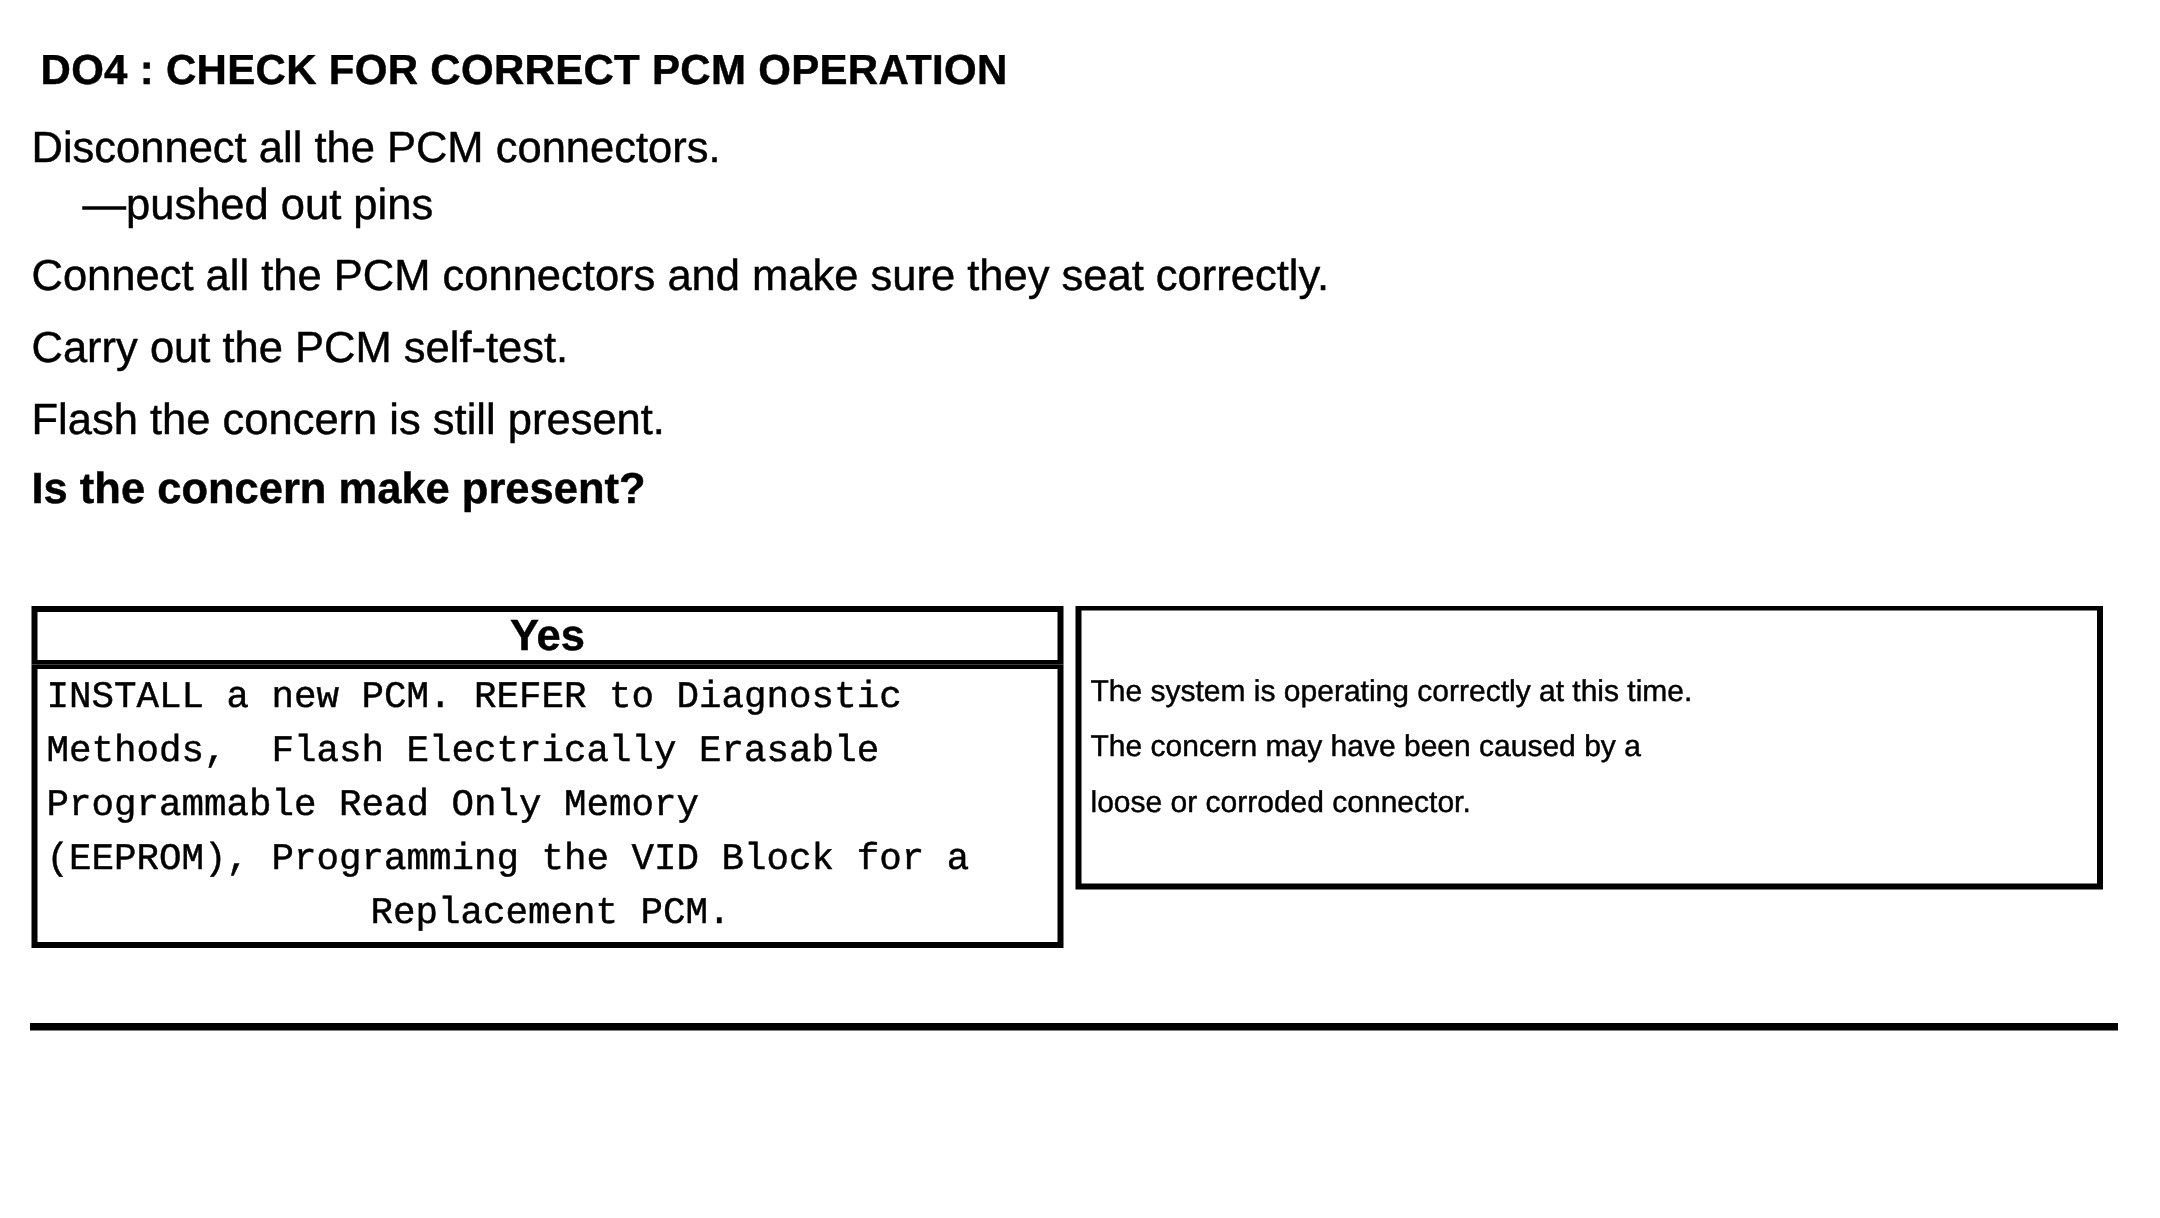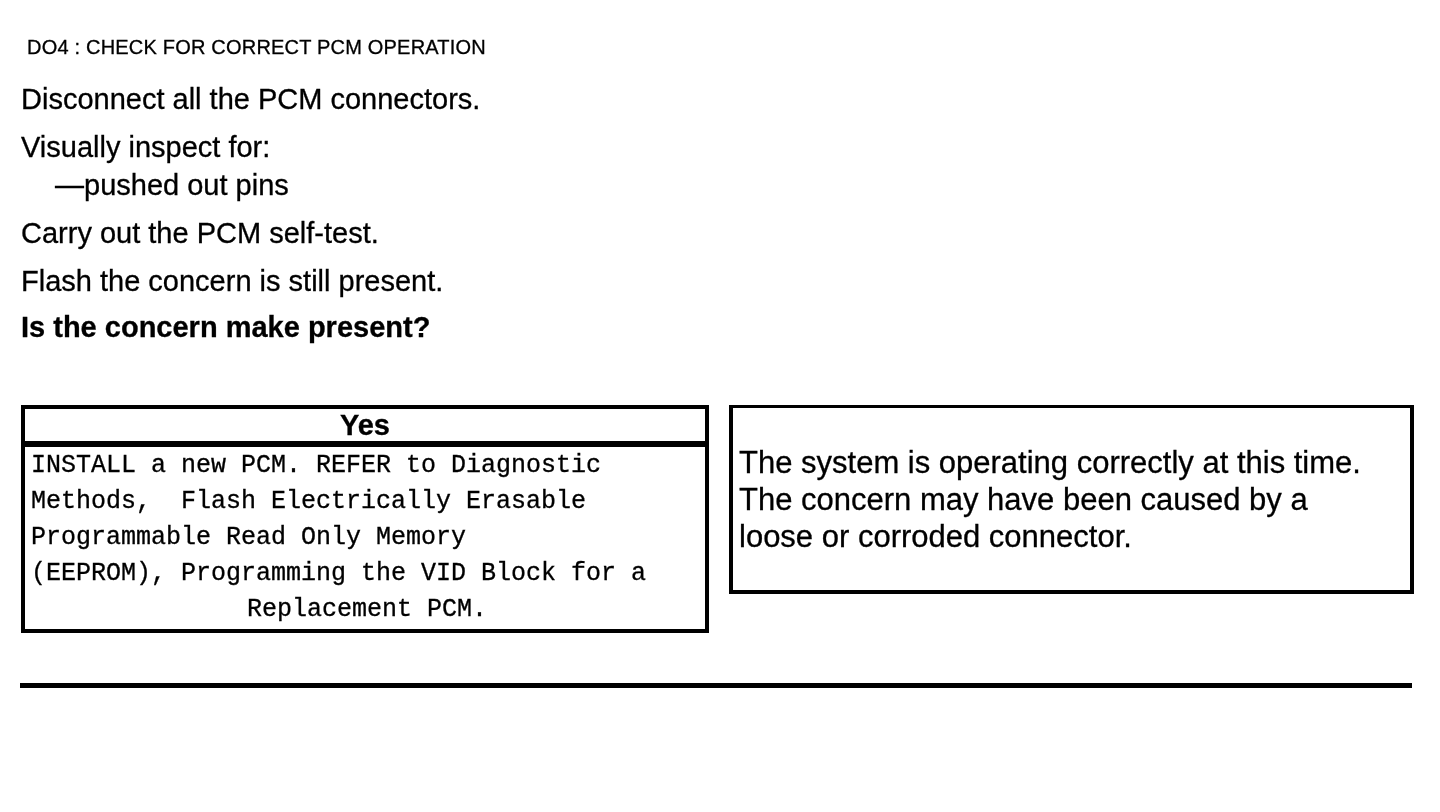--- a/index.html
+++ b/index.html
@@ -14,42 +14,42 @@
     box-sizing: border-box;
     padding-left: 21px;
     background: #ffffff;
     color: #000000;
     font-family: "Liberation Sans", "DejaVu Sans", sans-serif;
     -webkit-text-stroke: 0.3px #000;
     overflow: hidden;
   }
   .heading {
     margin: 33px 0 0 6px;
-    font-size: 20px;
+    font-size: 28px;
     line-height: 28px;
-    font-weight: normal;
+    font-weight: bold;
     letter-spacing: 0.2px;
   }
   .step {
     font-size: 29px;
     line-height: 30px;
     width: 1380px;
   }
   .t23 { margin-top: 23px; }
   .t18 { margin-top: 18px; }
   .t17 { margin-top: 17px; }
   .t16 { margin-top: 16px; }
   .t8  { margin-top: 8px; }
   .li  { padding-left: 34px; }
   .question { font-weight: bold; }
 
   .result-table {
     margin-top: 63px;
     display: flex;
-    gap: 20px;
+    gap: 8px;
     width: 1378px;
   }
   .col-yes { width: 688px; flex: 0 0 688px; }
   .col-no  { width: 685px; flex: 0 0 685px; }
   .hdr {
     box-sizing: border-box;
     height: 39px;
     border: 4px solid #000;
     border-bottom-width: 3px;
     display: flex;
@@ -74,46 +74,46 @@
     font-family: Liberation Mono, monospace;
   }
   .cell-yes .line.center { text-align: center; white-space: normal; }
   .cell-no {
     display: flex;
     flex-direction: column;
     justify-content: center;
     padding-left: 6px;
   }
   .cell-no .line {
-    font-size: 31px;
+    font-size: 20px;
     line-height: 37px;
     white-space: pre;
   }
   .bottom-rule {
     margin-top: 50px;
     margin-left: -1px;
     width: 1392px;
     height: 5px;
     background: #000000;
   }
 </style>
 </head>
 <body>
 
 <div class="page">
 
   <div class="heading">DO4 : CHECK FOR CORRECT PCM OPERATION</div>
 
   <div class="step t23">Disconnect all the PCM connectors.</div>
 
-  <div class="step t18">Visually inspect for:</div>
 
   <div class="step li t8">—pushed out pins</div>
 
 
+  <div class="step t17">Connect all the PCM connectors and make sure they seat correctly.</div>
 
   <div class="step t18">Carry out the PCM self-test.</div>
 
   <div class="step t18">Flash the concern is still present.</div>
 
   <div class="step question t16">Is the concern make present?</div>
 
   <div class="result-table">
 
     <div class="col-yes">

